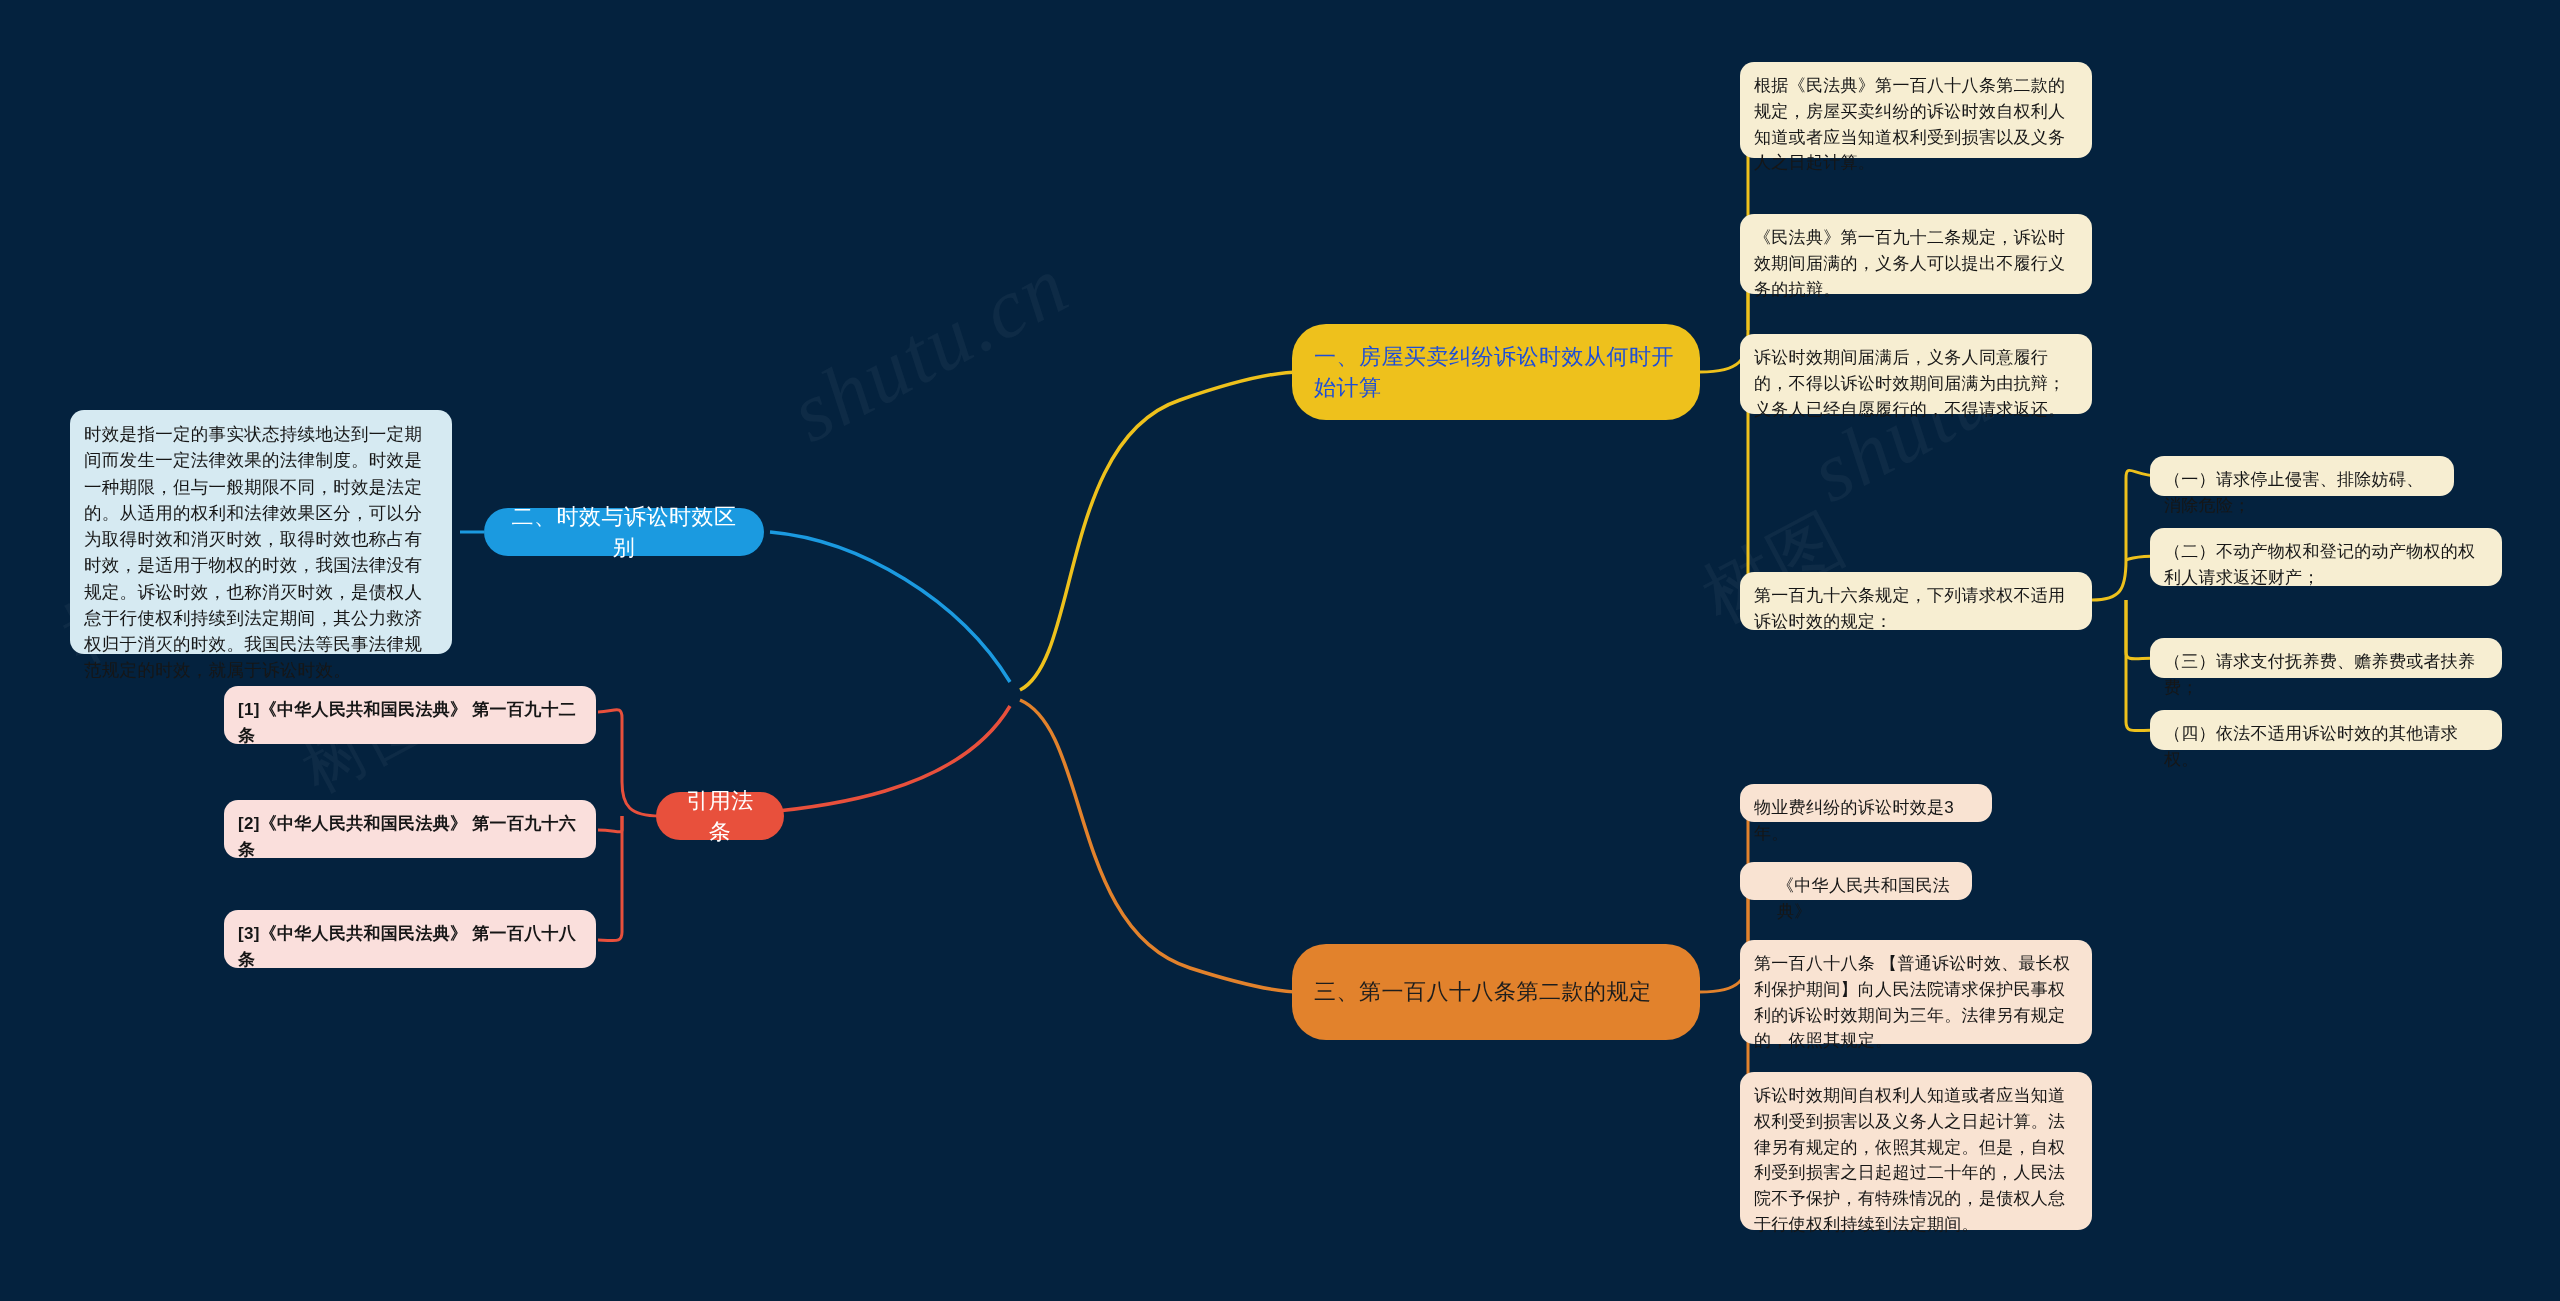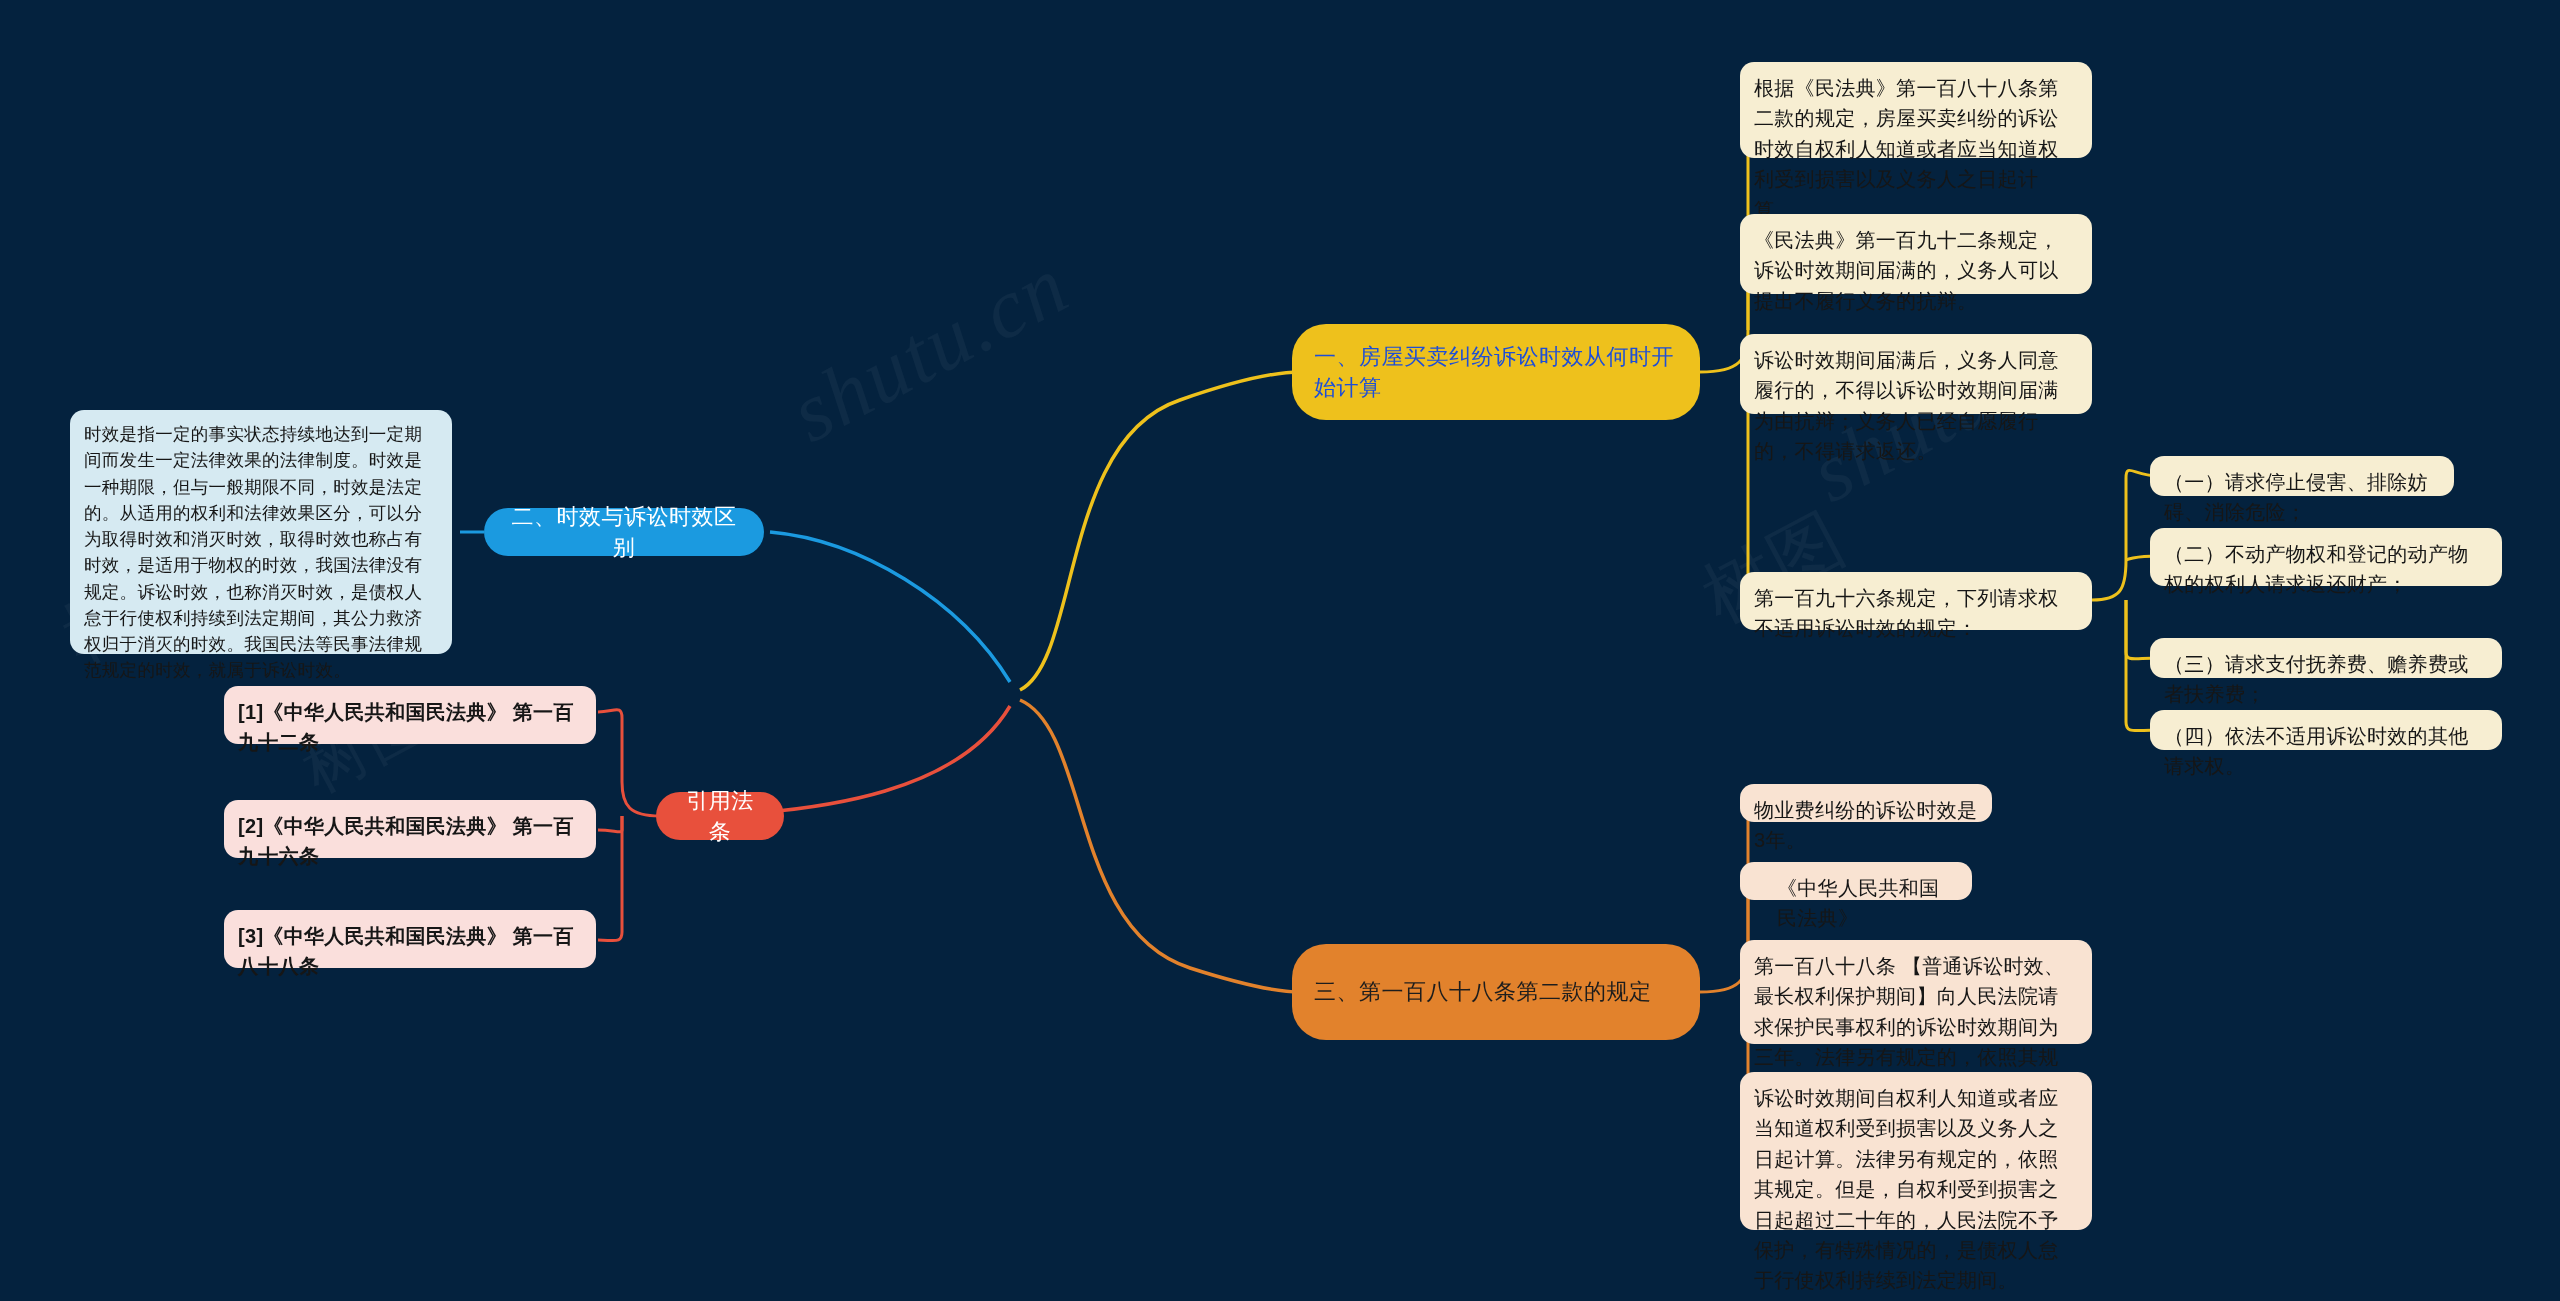--- a/index.html
+++ b/index.html
@@ -53,21 +53,21 @@
     letter-spacing:.5px;
   }
   .pill.yellow{background:#eec11c;color:#1d4ed8;}
   .pill.orange{background:#e2822c;color:#1d1d1d;}
   .pill.blue{background:#1b9ae0;color:#ffffff;justify-content:center;text-align:center;}
   .pill.red{background:#e8503c;color:#ffffff;justify-content:center;text-align:center;}
 
   
   .card{
     border-radius:14px;
-    font-size:20px;
+    font-size:17px;
     line-height:1.52;
     padding:11px 14px;
     color:#161616;
     box-sizing:border-box;
     letter-spacing:.3px;
   }
   .card.cream{background:#f7eed2;}
   .card.peach{background:#f9e3d2;}
   .card.pink{background:#fadfdc;font-weight:bold;}
   .card.ice{background:#d6eaf2;}

